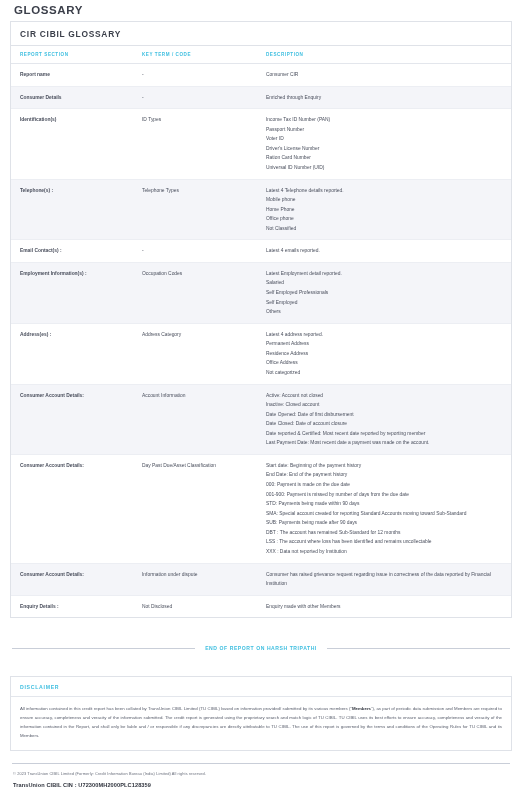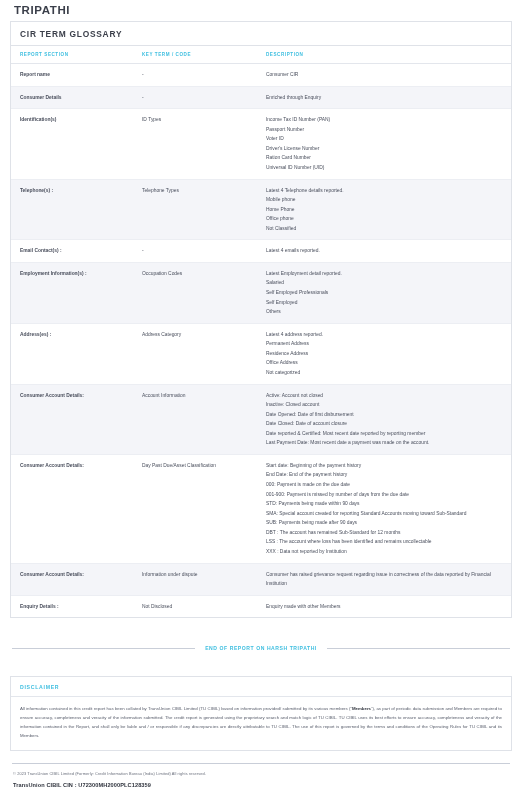--- a/index.html
+++ b/index.html
@@ -75,24 +75,24 @@
   
   .foot-rule{height:1px;background:#c9ced8;margin:12px 2px 0 2px;}
   .copy{font-size:3.9px;color:#6a6f7c;margin:7px 0 0 3px;letter-spacing:.1px;}
   .cin{font-size:5.6px;font-weight:bold;color:#2f333d;margin:6px 0 0 3px;letter-spacing:.1px;}
 </style>
 </head>
 <body>
 
 <div class="page">
 
-  <div class="page-title">TRIPATHI</div>
+  <div class="page-title">GLOSSARY</div>
 
   <div class="card">
-    <div class="card-title">CIR TERM GLOSSARY</div>
+    <div class="card-title">CIR CIBIL GLOSSARY</div>
 
     <table class="gl">
       <colgroup>
           <col class="c1">
           <col class="c2">
           <col class="c3">
         </colgroup>
       <thead>
         <tr>
           <th>REPORT SECTION</th>

